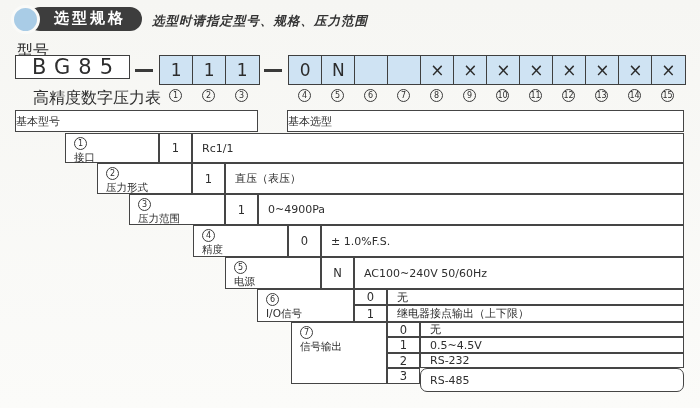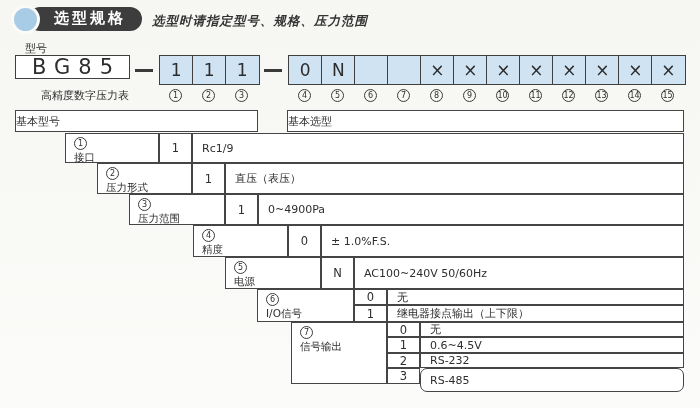--- a/index.html
+++ b/index.html
@@ -29,21 +29,21 @@
     position:absolute;left:11px;top:5px;width:23px;height:23px;
     background:var(--circle,#a9cce6);
     border:3px solid #fafaf8;border-radius:50%;
     z-index:2;box-sizing:content-box;
   }
   .subtitle{
     position:absolute;left:152px;top:13px;
     font-size:12.5px;font-weight:600;letter-spacing:1px;color:#333;font-style:italic;
   }
   
-  .small-label{font-size:11px;color:#2e2e2e;margin-left:8px;}
+  .small-label{font-size:16px;color:#2e2e2e;}
   .box{
     position:absolute;box-sizing:border-box;
     border:1.5px solid var(--bd,#3f3f3f);
     background:#fff;
   }
   .blue{background:var(--blue,#cfe3f3);}
   .prefix-box{
     display:flex;align-items:center;justify-content:center;
     font-size:21px;letter-spacing:8px;padding-left:8px;
   }
@@ -135,21 +135,21 @@
 
   <div class="cascade-box section-head" style="left:15px;top:110px;width:243px;height:22px;">基本型号</div>
   <div class="cascade-box section-head" style="left:287px;top:110px;width:397px;height:22px;">基本选型</div>
 
   <div id="cascade">
       <div class="cascade-box row-label" style="left: 65px; top: 133px; width: 94px; height: 30px;">
         <div class="circ">1</div>
         <div class="name">接口</div>
       </div>
       <div class="cascade-box blue codecell" style="left: 159px; top: 133px; width: 33px; height: 30px;">1</div>
-      <div class="cascade-box desccell" style="left: 192px; top: 133px; width: 492px; height: 30px;">Rc1/9</div>
+      <div class="cascade-box desccell" style="left: 192px; top: 133px; width: 492px; height: 30px;">Rc1/1</div>
       <div class="cascade-box row-label" style="left: 97px; top: 163px; width: 95px; height: 31px;">
         <div class="circ">2</div>
         <div class="name">压力形式</div>
       </div>
       <div class="cascade-box blue codecell" style="left: 192px; top: 163px; width: 33px; height: 31px;">1</div>
       <div class="cascade-box desccell" style="left: 225px; top: 163px; width: 459px; height: 31px;">直压（表压）</div>
       <div class="cascade-box row-label" style="left: 129px; top: 194px; width: 96px; height: 31px;">
         <div class="circ">3</div>
         <div class="name">压力范围</div>
       </div>
@@ -175,20 +175,20 @@
       <div class="cascade-box desccell" style="left: 387px; top: 289px; width: 297px; height: 16px;">无</div>
       <div class="cascade-box blue codecell" style="left: 354px; top: 305px; width: 33px; height: 17px;">1</div>
       <div class="cascade-box desccell" style="left: 387px; top: 305px; width: 297px; height: 17px;">继电器接点输出（上下限）</div>
       <div class="cascade-box row-label" style="left: 291px; top: 322px; width: 96px; height: 62px;">
         <div class="circ">7</div>
         <div class="name">信号输出</div>
       </div>
       <div class="cascade-box blue codecell" style="left: 387px; top: 322px; width: 33px; height: 15px;">0</div>
       <div class="cascade-box desccell" style="left: 420px; top: 322px; width: 264px; height: 15px;">无</div>
       <div class="cascade-box blue codecell" style="left: 387px; top: 337px; width: 33px; height: 16px;">1</div>
-      <div class="cascade-box desccell" style="left: 420px; top: 337px; width: 264px; height: 16px;">0.6~4.5V</div>
+      <div class="cascade-box desccell" style="left: 420px; top: 337px; width: 264px; height: 16px;">0.5~4.5V</div>
       <div class="cascade-box blue codecell" style="left: 387px; top: 353px; width: 33px; height: 15px;">2</div>
       <div class="cascade-box desccell" style="left: 420px; top: 353px; width: 264px; height: 15px;">RS-232</div>
       <div class="cascade-box blue codecell" style="left: 387px; top: 368px; width: 33px; height: 16px;">3</div>
       <div class="cascade-box desccell" style="left: 420px; top: 368px; width: 264px; height: 24px; border-radius: 7px;">RS-485</div>
     </div>
 
 </div>
 
 </body></html>

